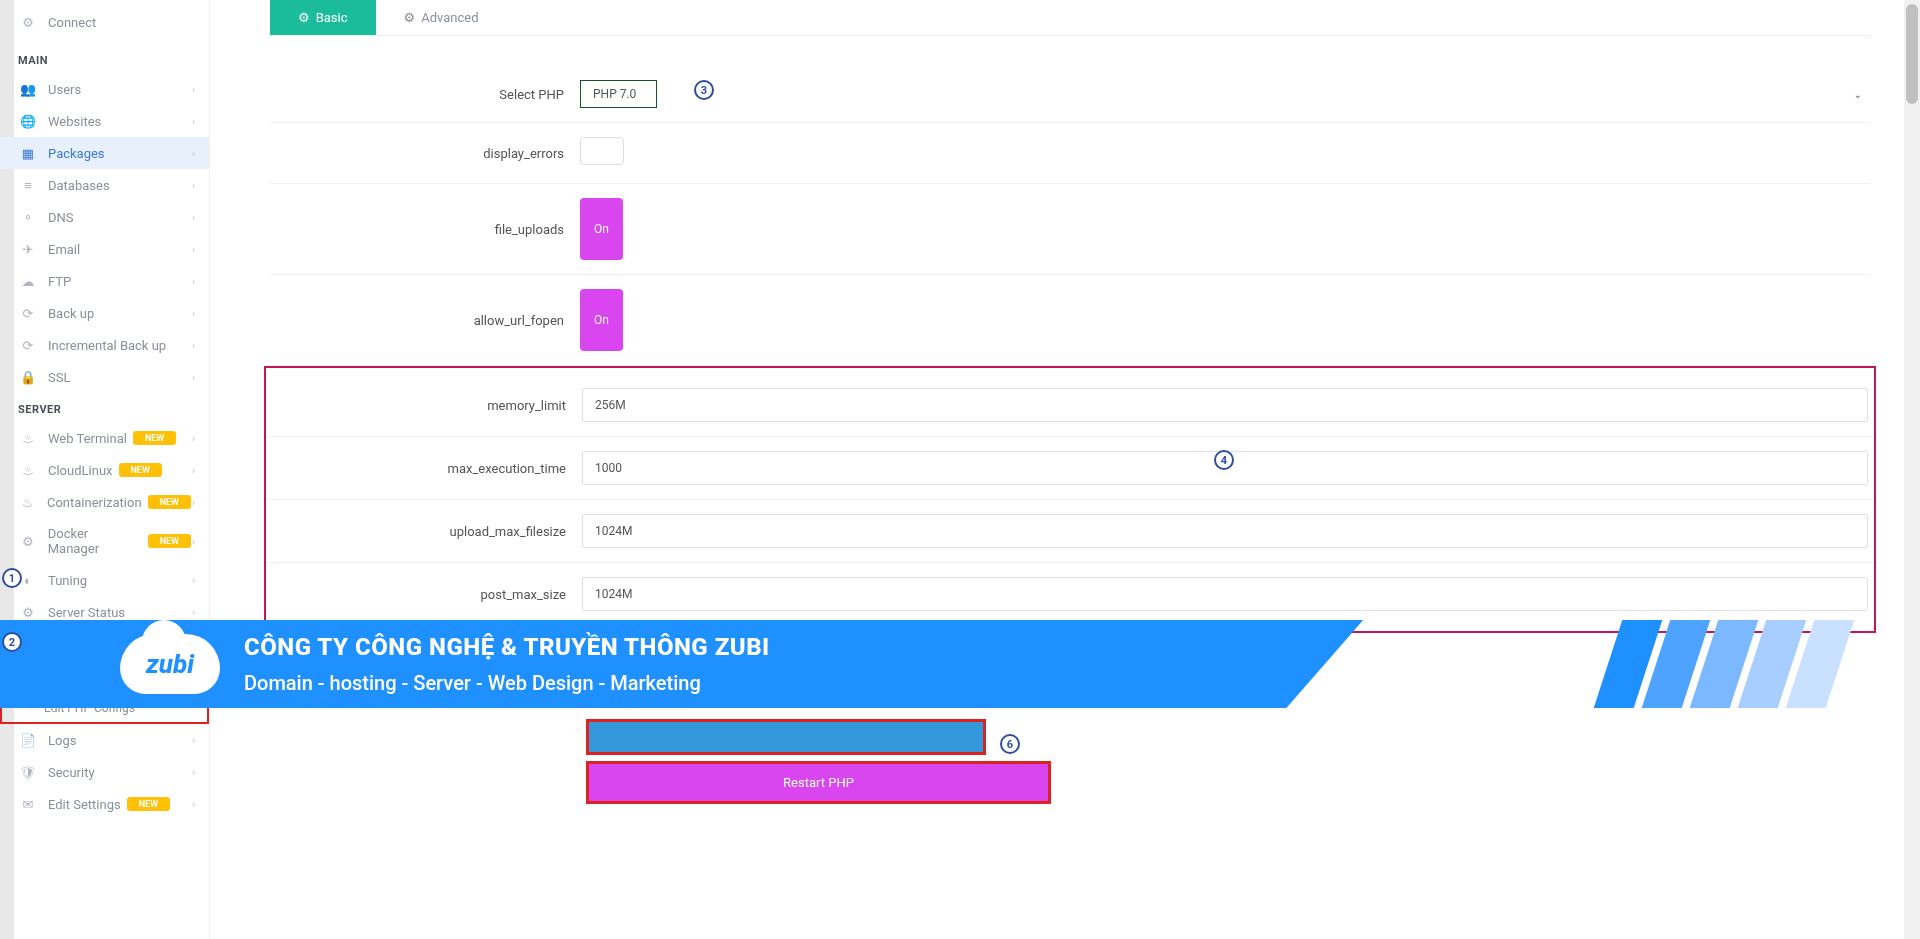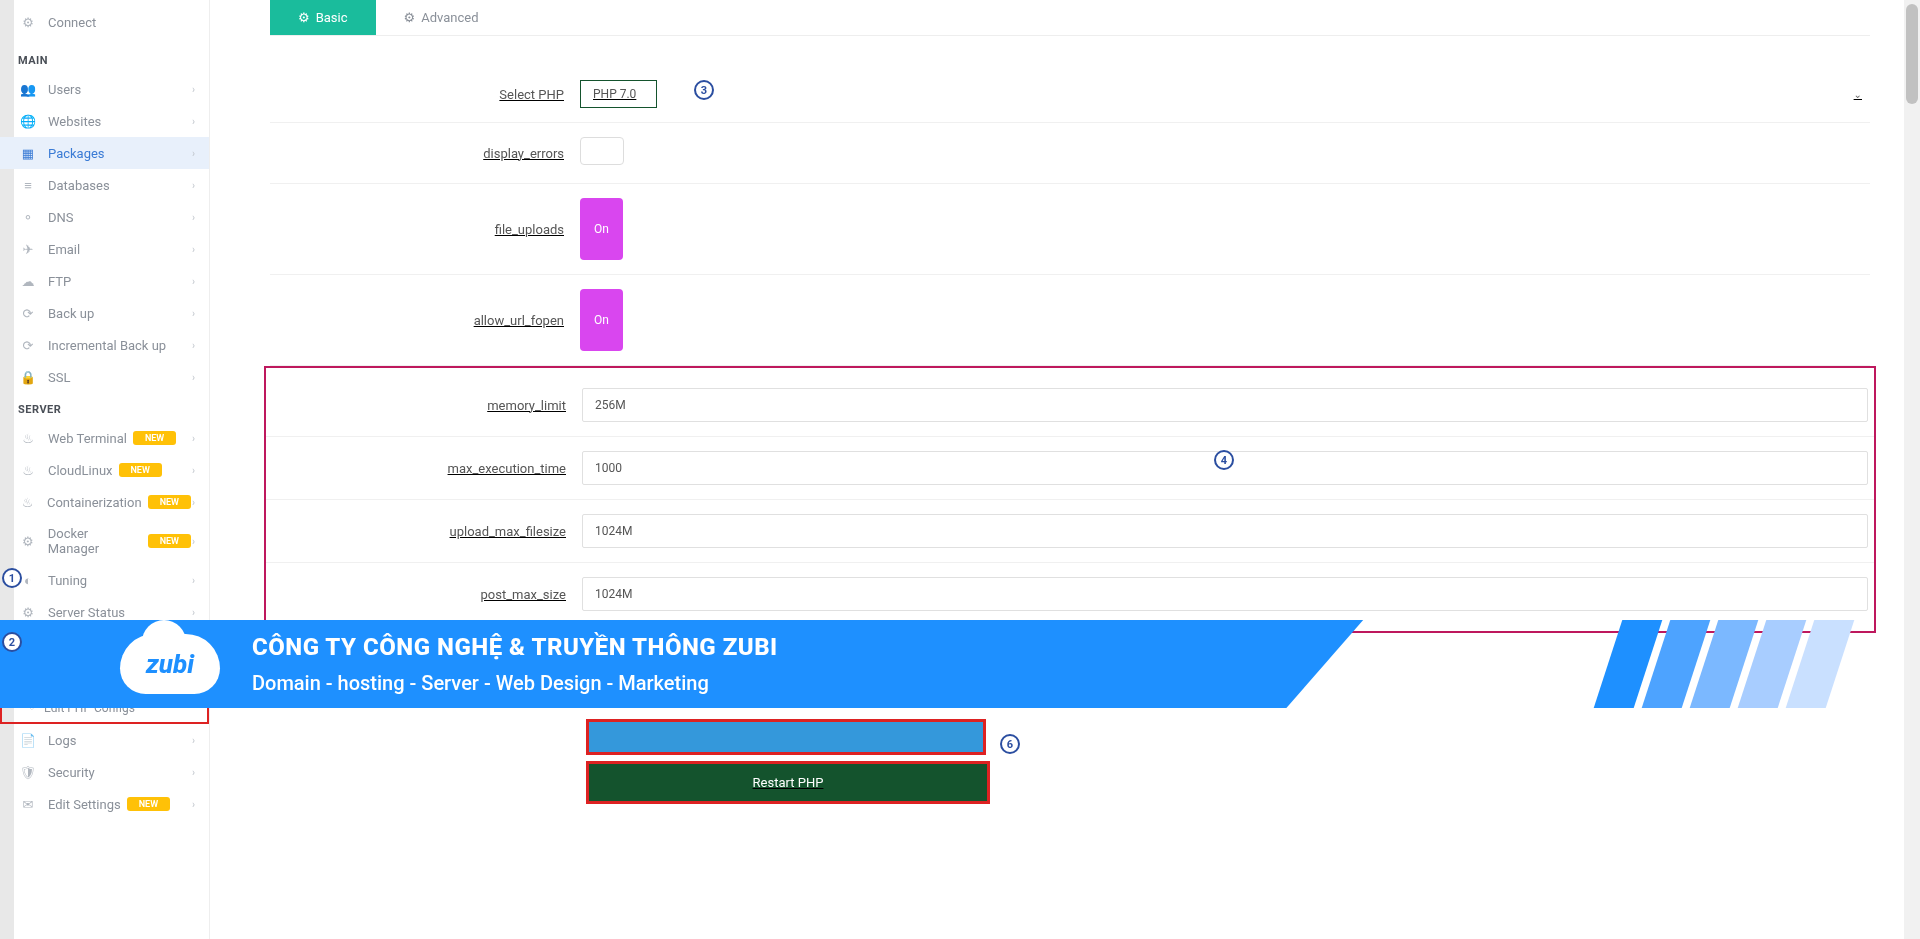--- a/index.html
+++ b/index.html
@@ -15,42 +15,42 @@
 .side-item .chev { position:absolute; right:14px; color:#c0c5cc; font-size:10px; }
 .side-item .badge { display:inline-block; background:#ffc107; color:#fff; font-size:9px; padding:2px 12px; border-radius:3px; margin-left:6px; font-weight:600; }
 .side-hdr { padding:10px 18px 6px; font-size:11px; font-weight:700; color:#4a4f57; letter-spacing:.5px; }
 .side-sub { padding:7px 18px 7px 42px; font-size:12px; color:#a0a6ad; cursor:pointer; position:relative; }
 .side-sub.hl { border:2px solid #d22; color:#8a9099; }
 .side-sub::before { content:"○"; position:absolute; left:28px; font-size:6px; top:10px; }
 .main { flex:1; background:#fff; padding:0 50px 0 60px; position:relative; }
 .tabs { display:flex; border-bottom:1px solid #eee; }
 .tab { padding:10px 28px; font-size:13px; color:#8a9099; cursor:pointer; display:flex; align-items:center; gap:6px; }
 .tab.active { background:#1abc9c; color:#fff; }
-.form { padding:30px 0;text-decoration:underline; }
+.form { padding:30px 0; }
 .row { display:flex; align-items:center; padding:14px 0; border-bottom:1px solid #f0f0f0; }
 .row.last { border-bottom:none; }
 .lbl { width:310px; text-align:right; padding-right:16px; font-size:13px; color:#555; }
 .fld { flex:1; }
 .select-php { display:flex; align-items:center; gap:10px; }
 .php-box { border:1px solid #14532d; padding:6px 20px 6px 12px; font-size:12px; color:#555; background:#fff; }
 .dropdown-arrow { margin-left:auto; margin-right:8px; color:#666; font-size:10px; cursor:pointer; }
 .toggle-empty { width:44px; height:28px; border:1px solid #ddd; border-radius:4px; display:inline-block; background:#fff; }
 .toggle-on { display:inline-block; background:#d946ef; color:#fff; padding:24px 14px; border-radius:4px; font-size:12px; }
 .input-txt { width:100%; border:1px solid #e0e0e0; border-radius:2px; padding:9px 12px; font-size:12px; color:#555; }
 .redbox { border:2px solid #be185d; padding:6px 0; margin:0 -6px -6px -6px; }
 .redbox .row { padding:14px 6px; }
-.restart-btn { width:404px; margin:6px 0 0 316px; background:#14532d; color:#fff; text-align:center; padding:11px; font-size:13px; border:3px solid #d22; cursor:pointer; }
+.restart-btn { width:465px; margin:6px 0 0 316px; background:#d946ef; color:#fff; text-align:center; padding:11px; font-size:13px; border:3px solid #d22; cursor:pointer; }
 .hidden-btn { width:400px; margin:0 0 0 316px; height:36px; background:#3498db; border:3px solid #d22; cursor:pointer; position:relative; z-index:1; }
 .annot { position:absolute; width:20px; height:20px; border-radius:50%; background:#fff; border:2px solid #2b4ea0; color:#2b4ea0; font-size:11px; font-weight:700; display:flex; align-items:center; justify-content:center; z-index:50; }
 .banner { position:absolute; left:0; right:0; top:620px; height:88px; background:#1e90ff; display:flex; align-items:center; padding-left:120px; z-index:40; clip-path:polygon(0 0, 71% 0, 67% 100%, 0 100%); }
 .banner-full { position:absolute; left:0; right:0; top:620px; height:88px; z-index:39; display:flex; justify-content:flex-end; align-items:center; padding-right:80px; }
 .stripes { display:flex; gap:8px; }
 .stripe { width:40px; height:88px; transform:skewX(-18deg); }
 .s1{background:#1e90ff;} .s2{background:#4da3ff;} .s3{background:#7bb8ff;} .s4{background:#a8cdff;} .s5{background:#c9e0ff;}
-.logo-wrap { display:flex; align-items:center; gap:32px; }
+.logo-wrap { display:flex; align-items:center; gap:24px; }
 .logo-cloud { background:#fff; width:100px; height:60px; border-radius:40px 40px 30px 30px; position:relative; display:flex; align-items:center; justify-content:center; }
 .logo-cloud::before { content:""; position:absolute; top:-14px; left:22px; width:44px; height:44px; background:#fff; border-radius:50%; }
 .logo-txt { color:#1e90ff; font-weight:800; font-size:26px; z-index:1; font-style:italic; }
 .banner-text { color:#fff; }
 .banner-text .t1 { font-size:24px; font-weight:800; letter-spacing:.5px; }
 .banner-text .t2 { font-size:20px; font-weight:500; margin-top:10px; }
 .banner-right { position:absolute; right:350px; top:50%; transform:translateY(-50%); color:#fff; font-size:30px; font-weight:600; font-style:italic; display:flex; align-items:center; gap:10px; z-index:41; }
 .banner-right .paper-ico svg { width:28px; height:28px; fill:#fff; }
 .scrollbar-right { position:absolute; right:0; top:0; width:16px; height:100%; background:#f1f1f1; }
 .scrollbar-thumb { position:absolute; right:2px; top:4px; width:12px; height:100px; background:#c1c1c1; border-radius:6px; }

